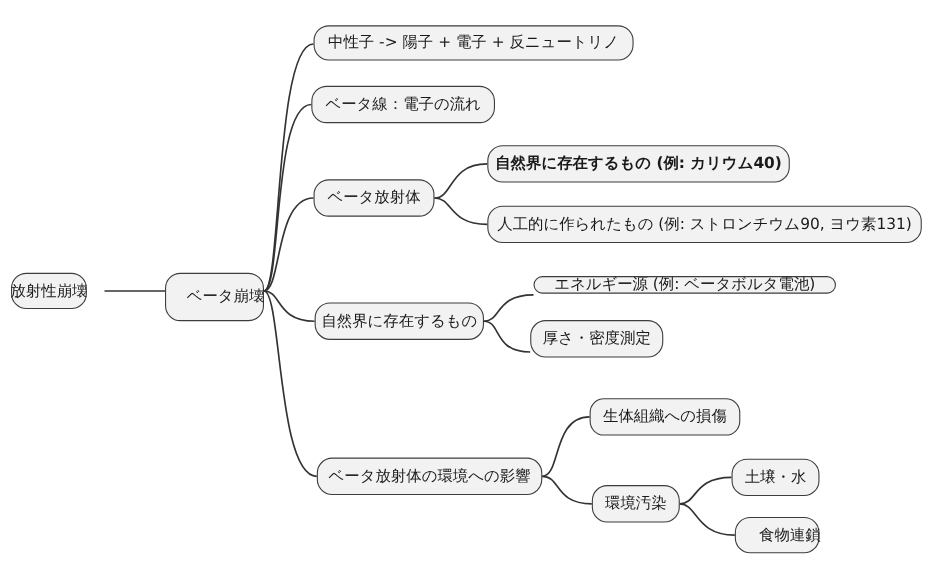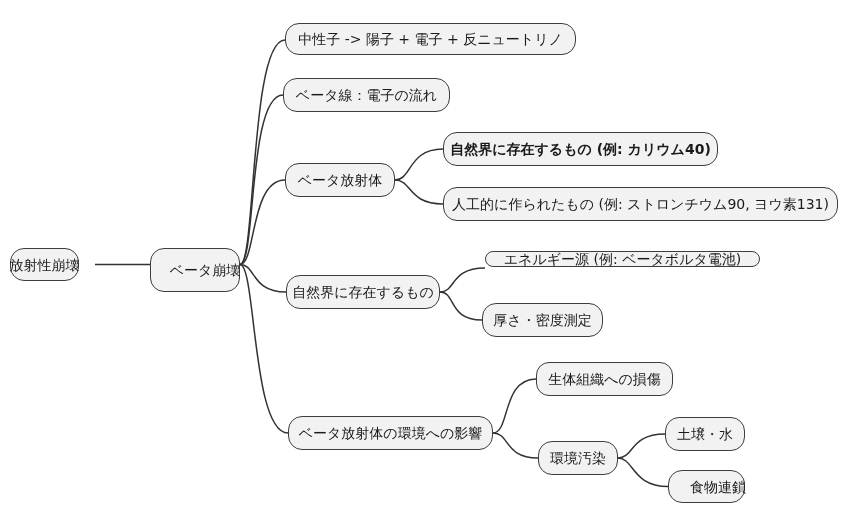--- a/index.html
+++ b/index.html
@@ -75,21 +75,21 @@
   <div class="node" style="left:285px; top:163px; width:110px; height:34px;">ベータ放射体</div>
 
   <div class="node" style="left:443px; top:132px; width:275px; height:34px;font-weight:bold;">自然界に存在するもの (例: カリウム40)</div>
 
   <div class="node" style="left:443px; top:187px; width:395px; height:34px;">人工的に作られたもの (例: ストロンチウム90, ヨウ素131)</div>
 
   <div class="node" style="left:286px; top:275px; width:154px; height:34px;">自然界に存在するもの</div>
 
   <div class="node" style="left:485px; top:251px; width:275px; height:16px;">エネルギー源 (例: ベータボルタ電池)</div>
 
-  <div class="node" style="left:482px; top:303px; width:121px; height:34px;">厚さ・密度測定</div>
+  <div class="node" style="left:482px; top:291px; width:121px; height:34px;">厚さ・密度測定</div>
 
   <div class="node" style="left:288px; top:416px; width:205px; height:34px;">ベータ放射体の環境への影響</div>
 
   <div class="node" style="left:536px; top:362px; width:137px; height:34px;border-radius:13px;">生体組織への損傷</div>
 
   <div class="node" style="left:538px; top:441px; width:80px;  height:34px;">環境汚染</div>
 
   <div class="node" style="left:665px; top:417px; width:80px;  height:34px;">土壌・水</div>
 
   <div class="node" style="left:668px; top:470px; width:77px;  height:33px;padding-left:23px;">食物連鎖</div>

